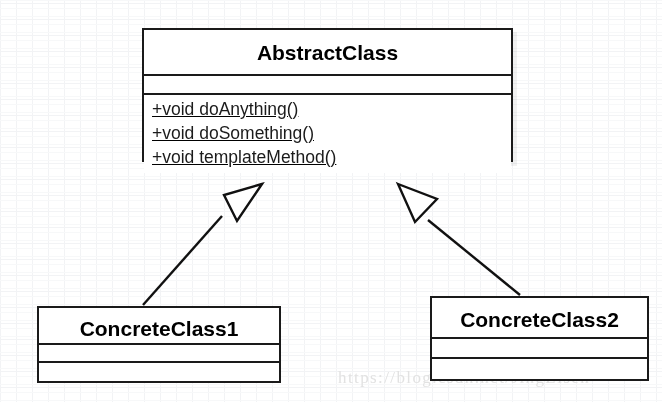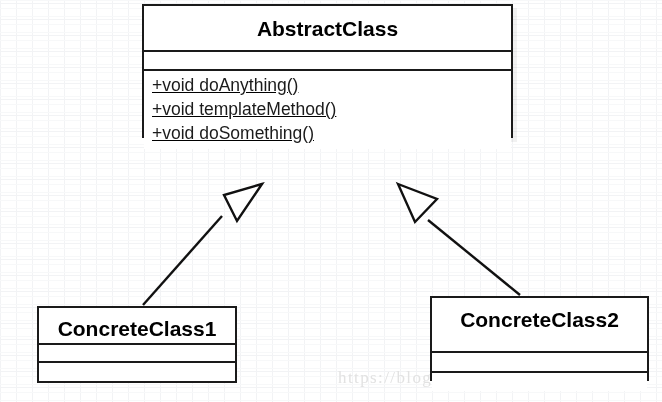--- a/index.html
+++ b/index.html
@@ -84,38 +84,38 @@
     color: #1b1b1b;
     white-space: nowrap;
   }
   .empty-compartment {
     width: 100%;
   }
 
   
   #abstract-class {
     left: 142px;
-    top: 4px;
+    top: 28px;
     width: 371px;
     height: 134px;
   }
   #abstract-class .class-title {
     font-size: 21px;
     padding-top: 12px;
     height: 44px;
   }
   #abstract-class .empty-compartment {
     height: 19px;
   }
 
   
   #concrete-class-1 {
     left: 37px;
     top: 306px;
-    width: 200px;
+    width: 244px;
     height: 77px;
   }
   #concrete-class-1 .class-title {
     font-size: 21px;
     padding-top: 10px;
     height: 35px;
   }
   #concrete-class-1 .empty-compartment {
     height: 18px;
   }
@@ -123,21 +123,21 @@
   
   #concrete-class-2 {
     left: 430px;
     top: 296px;
     width: 219px;
     height: 85px;
   }
   #concrete-class-2 .class-title {
     font-size: 21px;
     padding-top: 11px;
-    height: 53px;
+    height: 39px;
   }
   #concrete-class-2 .empty-compartment {
     height: 20px;
   }
 
   #connectors {
     position: absolute;
     left: 0;
     top: 0;
     width: 662px;
@@ -164,22 +164,22 @@
       <line x1="520" y1="295" x2="428" y2="220" stroke="#111111" stroke-width="2.4"></line>
       <polygon points="398,184 437,199 415,222" fill="#ffffff" stroke="#111111" stroke-width="2.4" stroke-linejoin="miter"></polygon>
     </g>
   </svg>
 
   <div class="uml-class shadowed" id="abstract-class">
     <div class="compartment class-title">AbstractClass</div>
     <div class="compartment empty-compartment"></div>
     <div class="compartment members">
       <div class="member-line">+void doAnything()</div>
+      <div class="member-line">+void doSomething()</div>
       <div class="member-line">+void templateMethod()</div>
-      <div class="member-line">+void doSomething()</div>
     </div>
   </div>
 
   <div class="uml-class" id="concrete-class-1">
     <div class="compartment class-title">ConcreteClass1</div>
     <div class="compartment empty-compartment"></div>
     <div class="compartment empty-compartment"></div>
   </div>
 
   <div class="uml-class" id="concrete-class-2">

